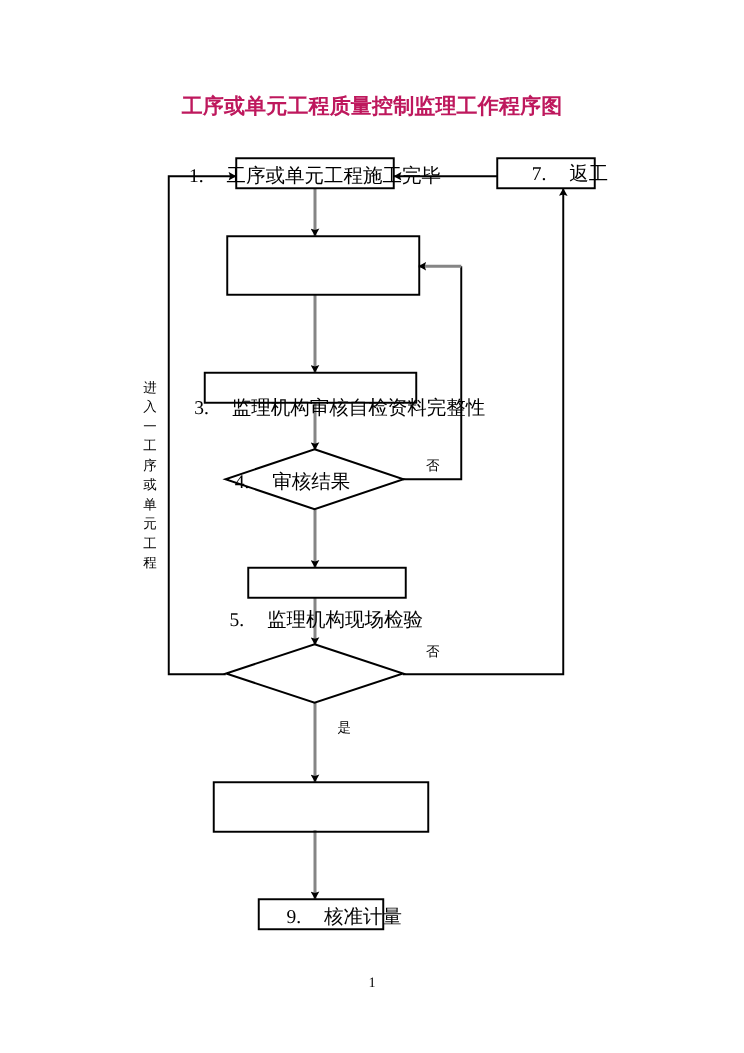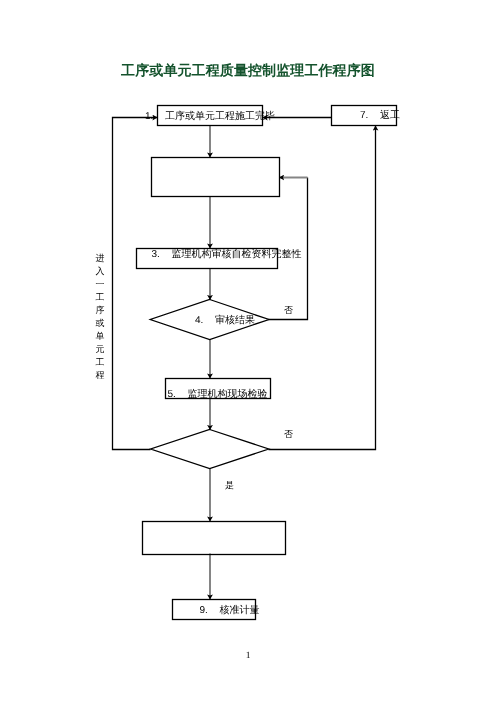--- a/index.html
+++ b/index.html
@@ -3,41 +3,41 @@
 <meta charset="utf-8">
 <title>flowchart</title>
 <style>
   html,body{margin:0;padding:0;}
   *{-webkit-font-smoothing:antialiased;text-rendering:geometricPrecision;}
   body{width:496px;height:702px;background:#ffffff;overflow:hidden;
        font-family:"Liberation Serif",serif;}
   #page{position:relative;width:496px;height:702px;background:#fff;}
   #title{position:absolute;left:0;top:62px;width:496px;text-align:center;
          font-family:"Liberation Sans",sans-serif;font-weight:bold;font-size:14px;
-         letter-spacing:0.1px;color:#14532d;text-indent:0.05px;}
+         letter-spacing:0.1px;color:#be185d;text-indent:0.05px;}
   svg{position:absolute;left:0;top:0;}
   .nb{fill:none;stroke:#000;stroke-width:1.3;}
   .blk{fill:none;stroke:#000;stroke-width:1.3;}
   .gray-arrow{fill:none;stroke:#858585;stroke-width:2;}
-  .nlbl{position:absolute;color:#000;font-family:Liberation Sans, sans-serif;
-        font-size:10px;line-height:13px;text-align:center;white-space:pre;
+  .nlbl{position:absolute;color:#000;font-family:Liberation Serif, serif;
+        font-size:13px;line-height:13px;text-align:center;white-space:pre;
         display:flex;align-items:center;justify-content:center;padding-top:1.5px;
         box-sizing:border-box;}
   .elbl{position:absolute;color:#000;font-family:"Liberation Serif",serif;
         font-size:9px;line-height:10px;}
   .vtext{position:absolute;font-family:"Liberation Serif",serif;font-size:9px;
          color:#000;text-align:center;width:20px;}
   .vtext span{display:block;height:13px;line-height:13px;}
   #pagenum{position:absolute;left:0;top:651px;width:496px;text-align:center;
            font-family:"Liberation Serif",serif;font-size:9.5px;color:#000;}
   #lbl1{left:157px;top:106px;width:106px;height:20px;}
   #lbl2{left:151px;top:158px;width:128px;height:40px;padding-bottom:7px;box-sizing:border-box;}
-  #lbl3{left:136px;top:243px;width:141px;height:21px;padding-left:40px;}
-  #lbl4{left:166px;top:300px;width:118px;height:39px;}
-  #lbl5{left:165px;top:378px;width:105px;height:31px;}
+  #lbl3{left:136px;top:260px;width:141px;height:21px;padding-left:40px;}
+  #lbl4{left:136px;top:300px;width:118px;height:39px;}
+  #lbl5{left:165px;top:396px;width:105px;height:31px;}
   #lbl6{left:150px;top:431px;width:118px;height:38px;}
   #lbl7{left:331px;top:105px;width:66px;height:20px;margin-left:16px;}
   #lbl8{left:142px;top:521px;width:143px;height:34px;}
   #lbl9{left:188px;top:599px;width:83px;height:21px;}
   #elNo1{left:284px;top:305px;}
   #elNo2{left:284px;top:429px;}
   #elYes{left:225px;top:480px;}
   #sidelabel{left:90px;top:252px;}
 </style>
 </head>

